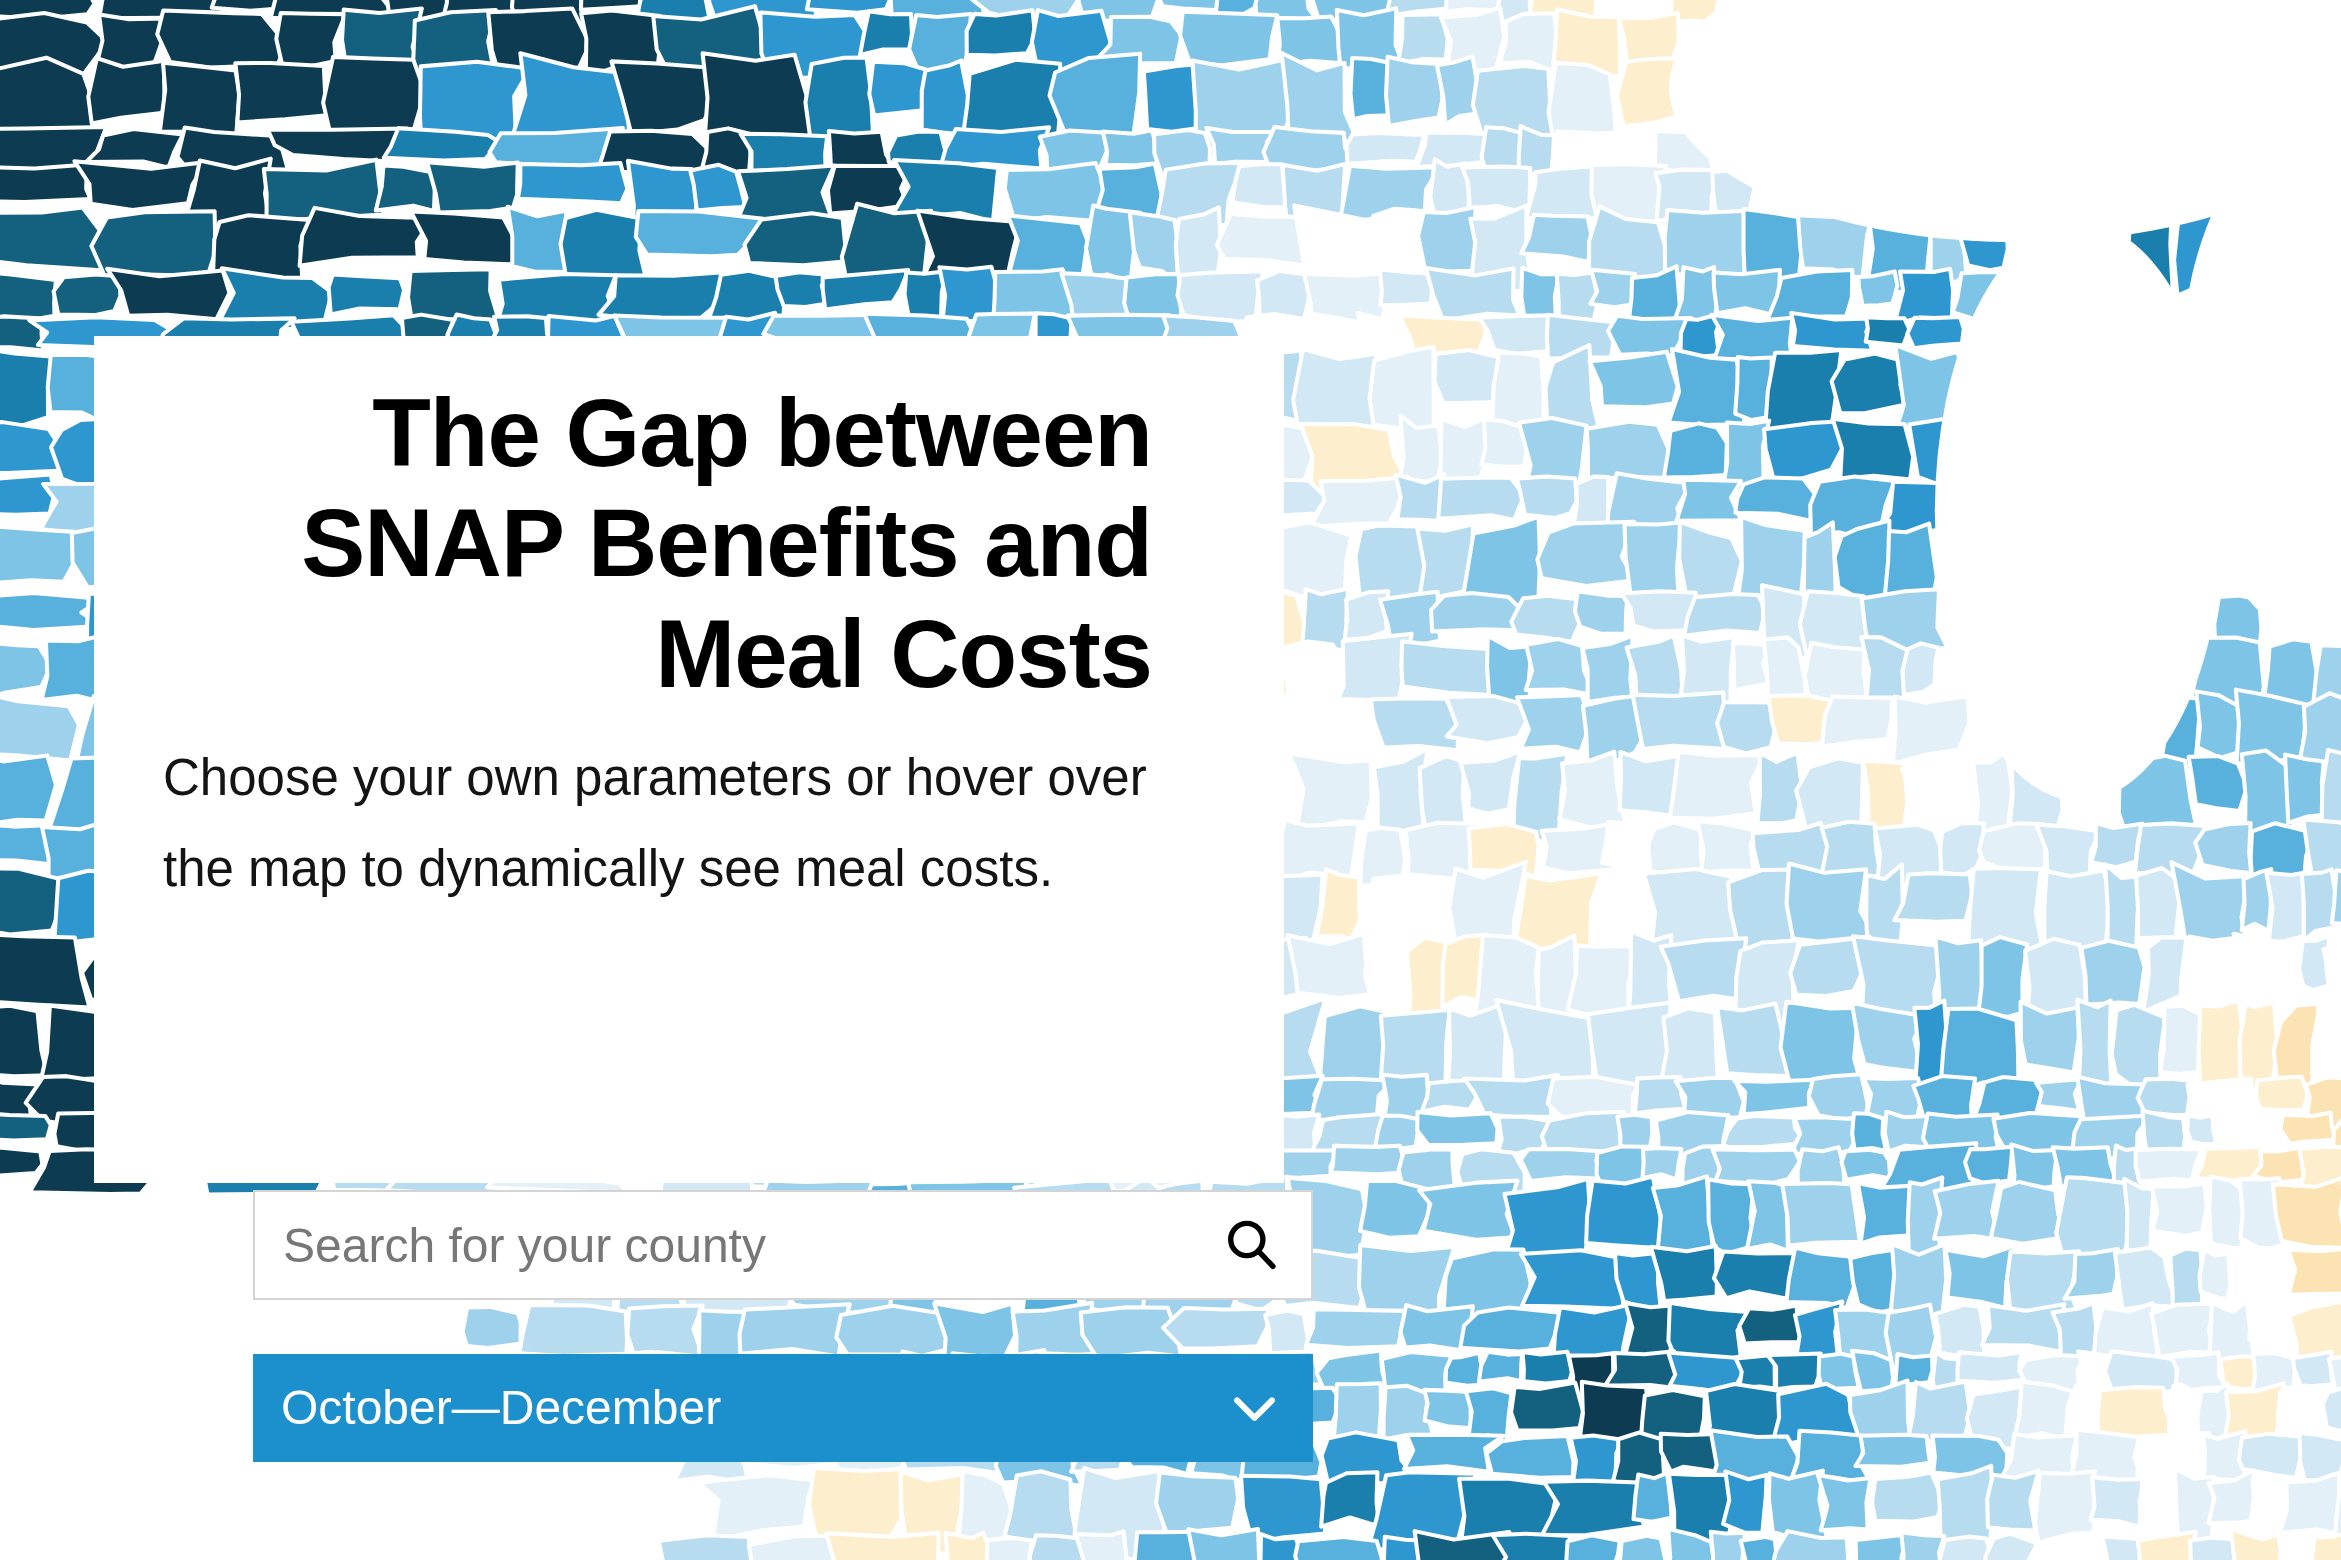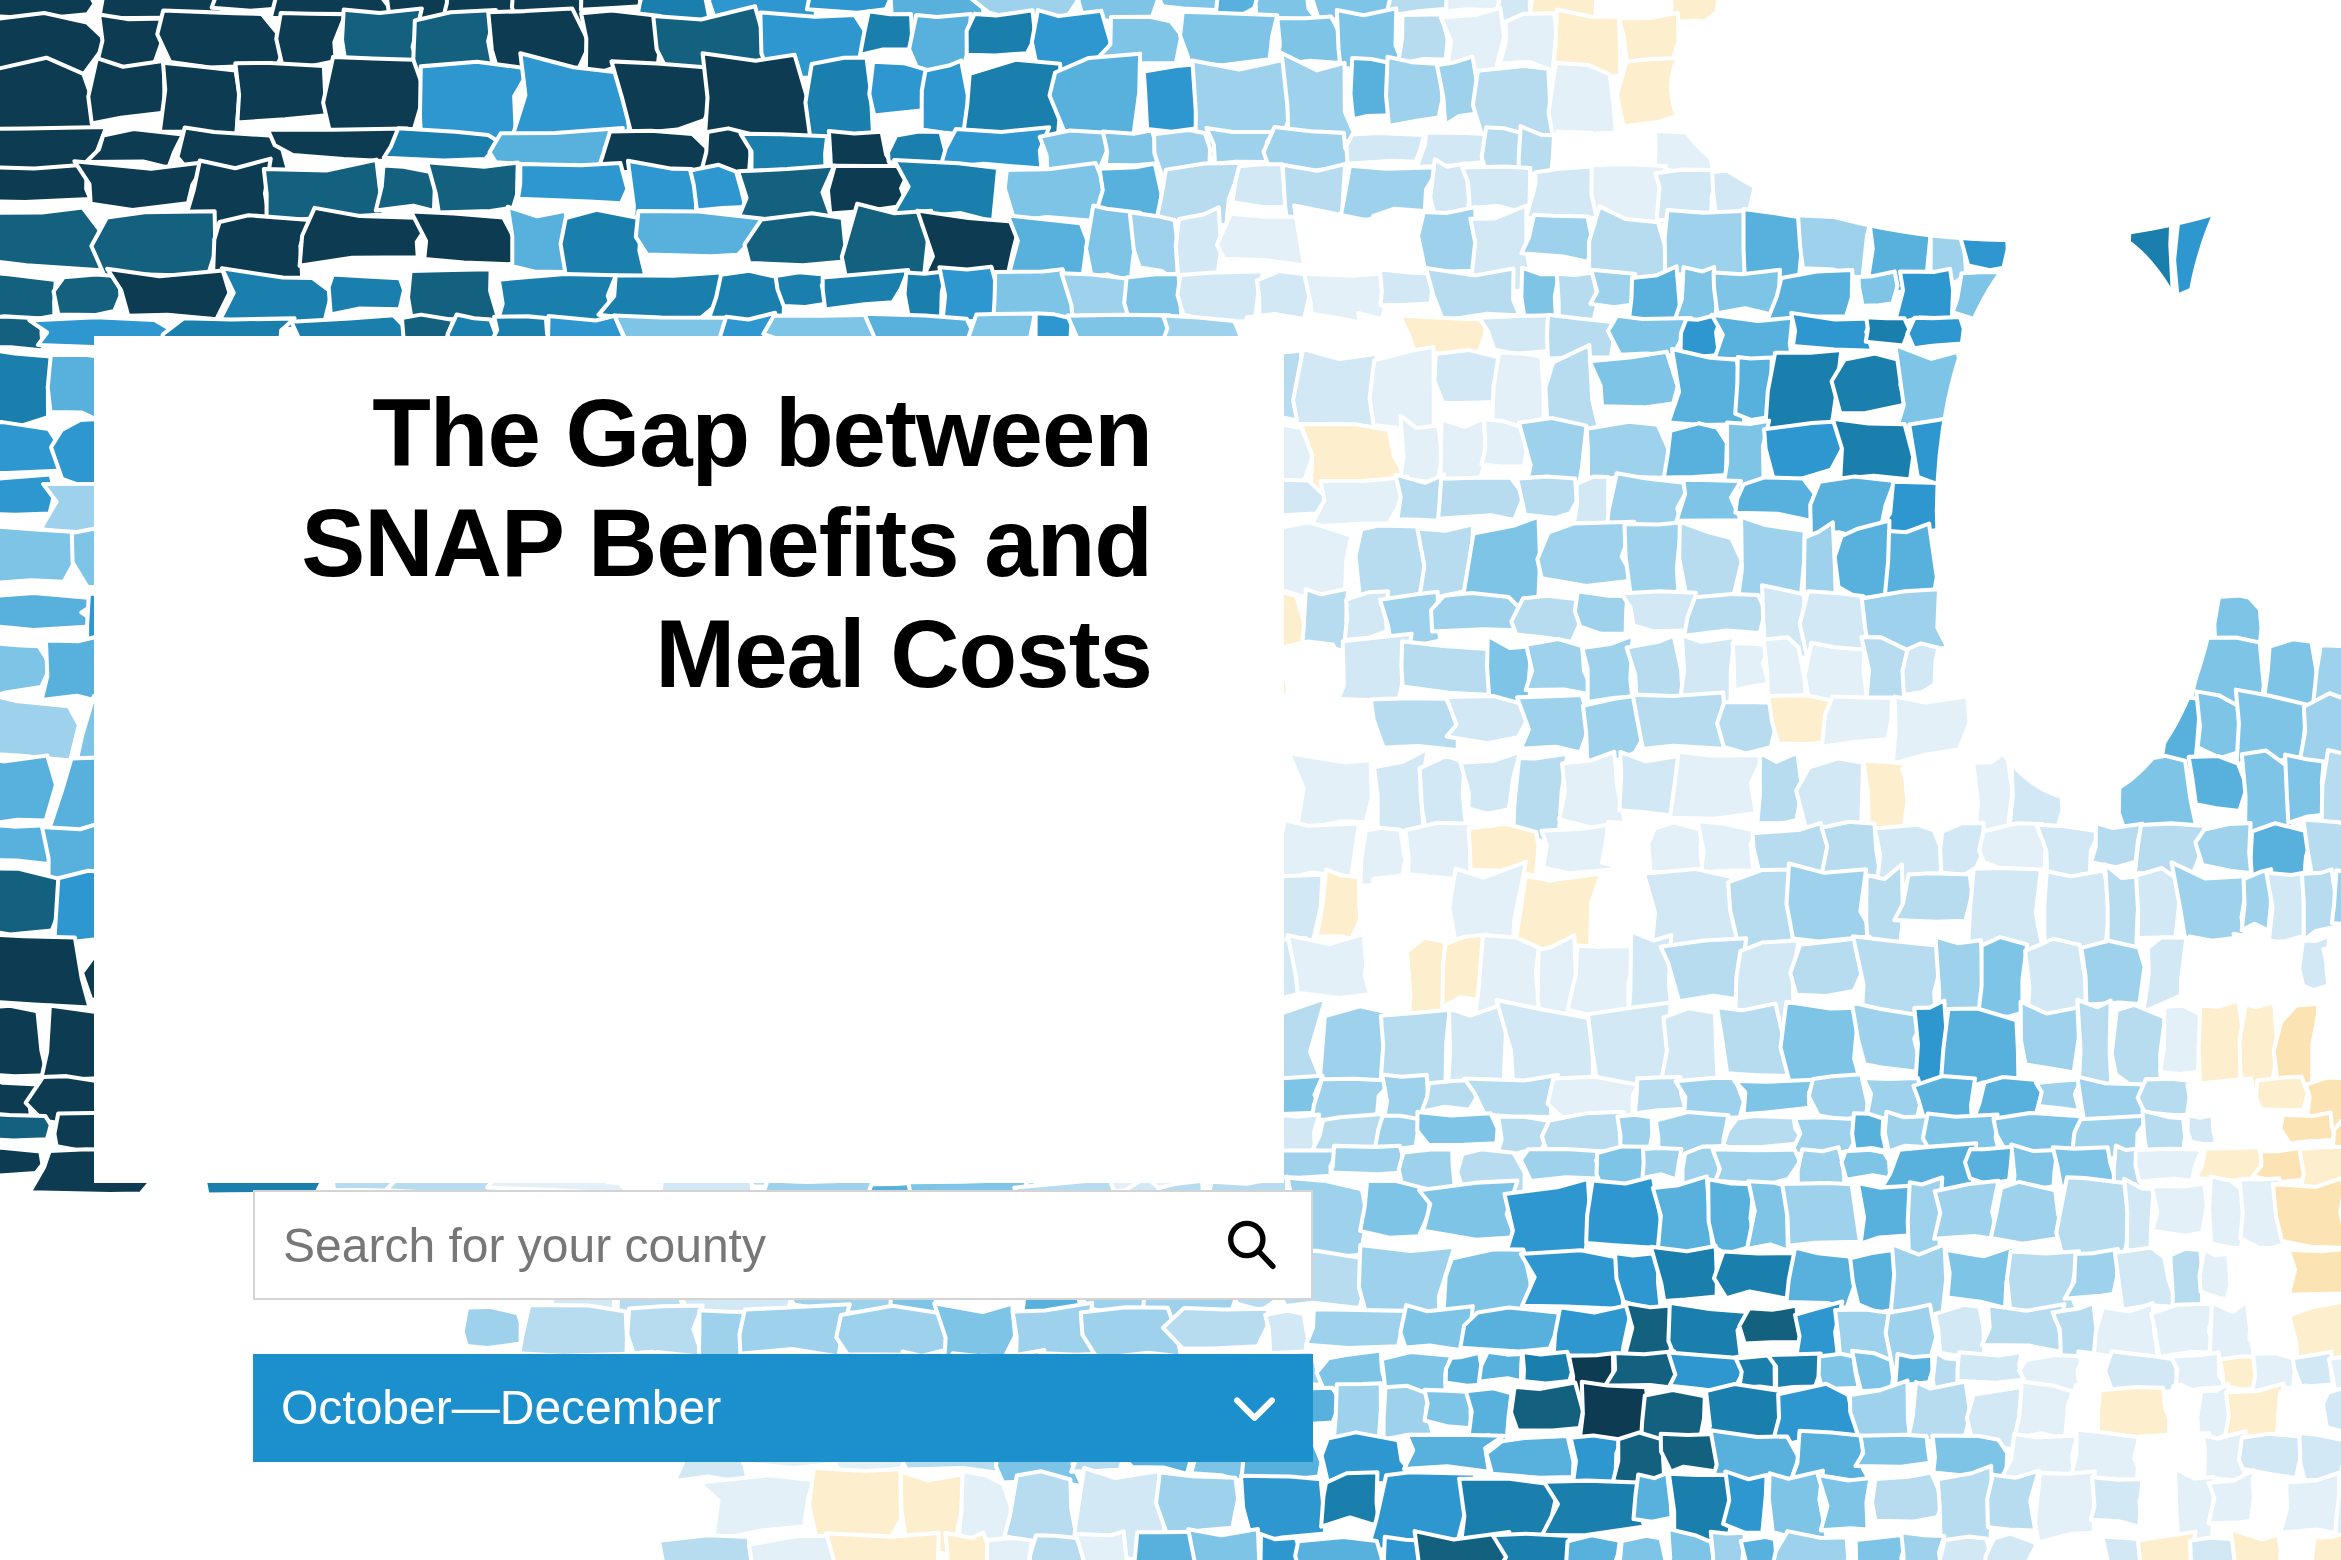--- a/index.html
+++ b/index.html
@@ -1144,20 +1144,21 @@
           <ellipse cx="3470" cy="560" rx="230" ry="400" fill="#ffffff"></ellipse>
           <polygon points="0,1850 760,2319 0,2319" fill="#ffffff"></polygon>
           <polygon points="2620,0 3480,0 3480,240 2980,300 2700,120" fill="#ffffff"></polygon>
         </g>
     </svg>
   </div>
 
   <div id="info-card">
     <div id="card-inner">
       <h1 id="page-title">The Gap between SNAP Benefits and Meal Costs</h1>
+      <p id="page-subtitle">Choose your own parameters or hover over the map to dynamically see meal costs.</p>
     </div>
 
     <div id="period-dropdown">
       <span id="period-label">October—December</span>
       <span id="chevron-down-icon">
         <svg width="59" height="59" viewBox="0 0 88 88">
           <polyline points="18,32 44,58 70,32" fill="none" stroke="#ffffff" stroke-width="9" stroke-linecap="round" stroke-linejoin="round"></polyline>
         </svg>
       </span>
     </div>

